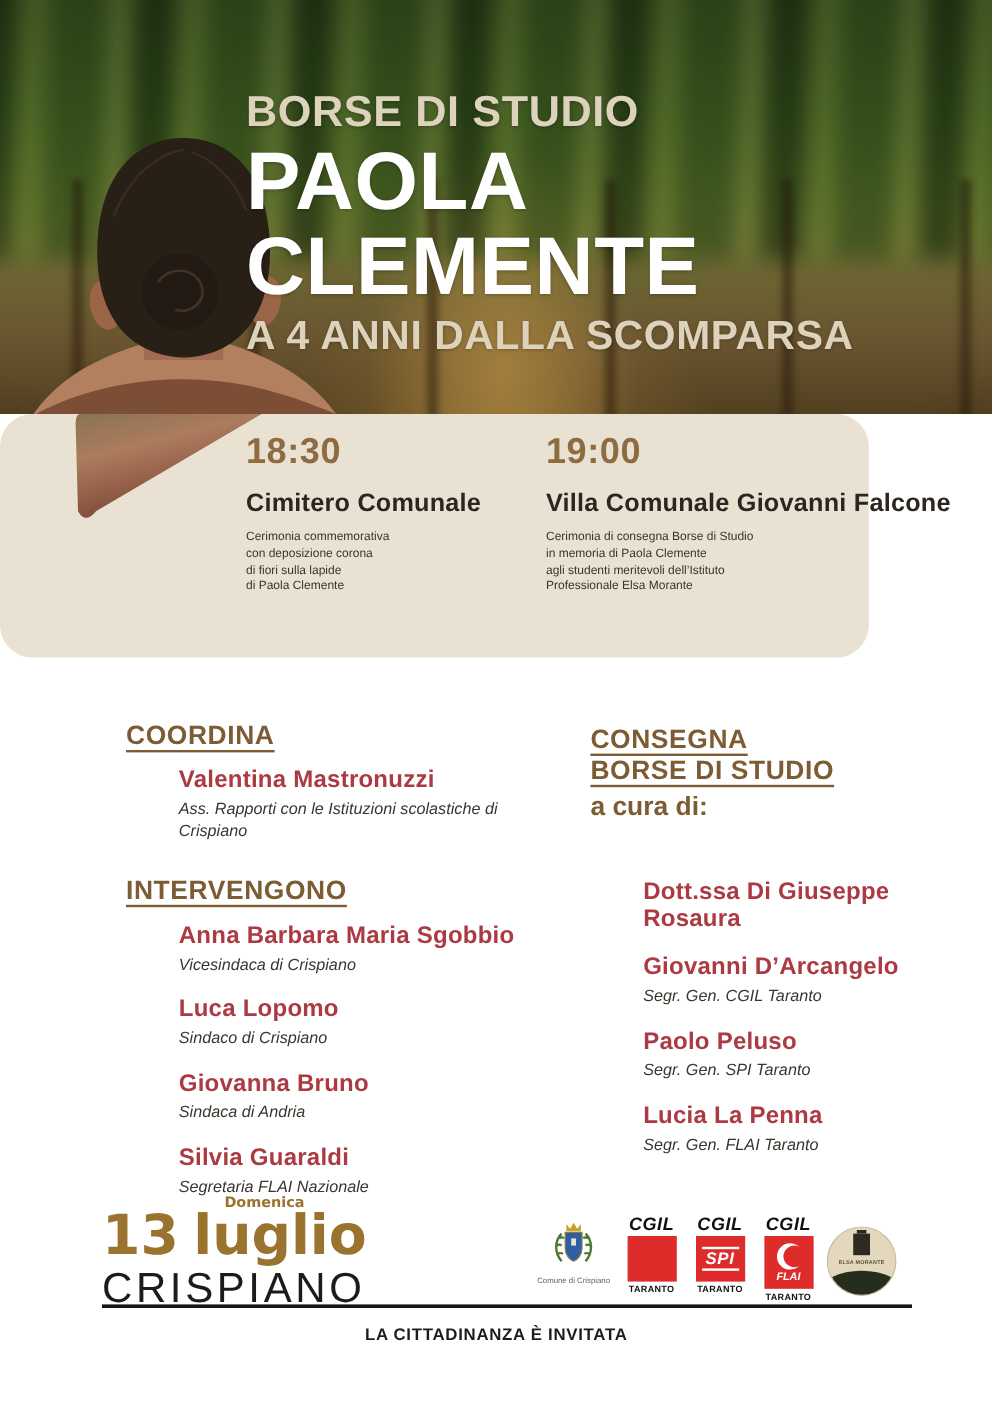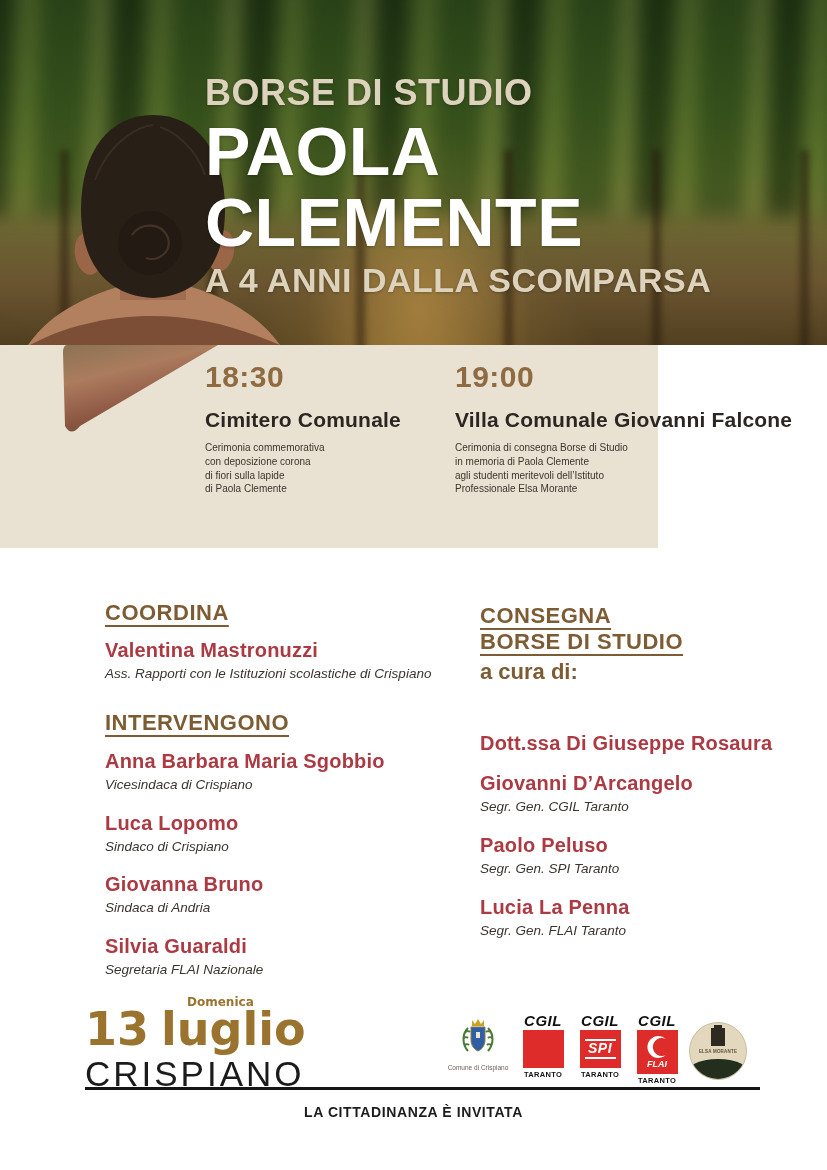--- a/index.html
+++ b/index.html
@@ -44,43 +44,44 @@
   .title-block{
     position:absolute;left:205px;top:74px;z-index:5;
     line-height:1.05;text-shadow:0 1px 3px rgba(0,0,0,.25);
     letter-spacing:.5px;
   }
   .title-line1{font-size:36px;font-weight:800;color:#ddd2bc;}
   .title-line2{font-size:68px;font-weight:800;color:#ffffff;margin-top:4px;}
   .title-line3{font-size:34px;font-weight:800;color:#ddd2bc;margin-top:4px;}
   
   .band{
-    position:absolute;left:0;top:345px;width:658px;height:203px;
+    position:absolute;left:0;top:345px;width:724px;height:203px;
     background:#e9e2d3;
+    border-radius:27px;
   }
   .wedge{position:absolute;left:0;top:0;}
   .event-col{position:absolute;top:15px;}
   .event-col.first{left:205px;width:235px;}
   .event-col.second{left:455px;width:345px;}
   .event-time{font-size:30px;font-weight:800;color:#8f6b42;letter-spacing:.5px;}
   .event-loc{font-size:21px;font-weight:800;color:#2b2621;margin-top:14px;letter-spacing:.2px;}
   .event-desc{
     font-size:10px;color:#3b342c;margin-top:9px;line-height:1.38;
     white-space:pre-line;
   }
   
   .col-left{position:absolute;left:105px;top:600px;width:350px;}
-  .col-right{position:absolute;left:480px;top:603px;width:330px;}
+  .col-right{position:absolute;left:492px;top:603px;width:330px;}
   .section-head{
     font-size:22px;font-weight:800;color:#7d5c33;letter-spacing:.5px;
     text-decoration:underline;text-decoration-thickness:2px;text-underline-offset:5px;
     line-height:1.2;
   }
   .section-sub{font-size:22px;font-weight:800;color:#7d5c33;line-height:1.2;margin-top:3px;}
-  .person{margin-top:13px;}
+  .person{margin-top:13px;margin-left:44px;}
   .person .p-name{font-size:20px;font-weight:800;color:#ac3a43;letter-spacing:.2px;}
   .person .p-role{font-size:13.5px;font-style:italic;color:#3a352e;margin-top:3px;line-height:1.4;white-space:pre-line;}
   .spacer-26{height:26px;}
   .spacer-34{height:34px;}
   .speaker{margin-bottom:17px;}
   
   .date-block{position:absolute;left:85px;top:996px;color:#9a732e;}
   .date-line{display:flex;align-items:flex-end;font-family:"DejaVu Sans",sans-serif;}
   .date-number{font-size:46px;font-weight:800;line-height:1;}
   .month-wrap{display:flex;flex-direction:column;margin-left:12px;}

